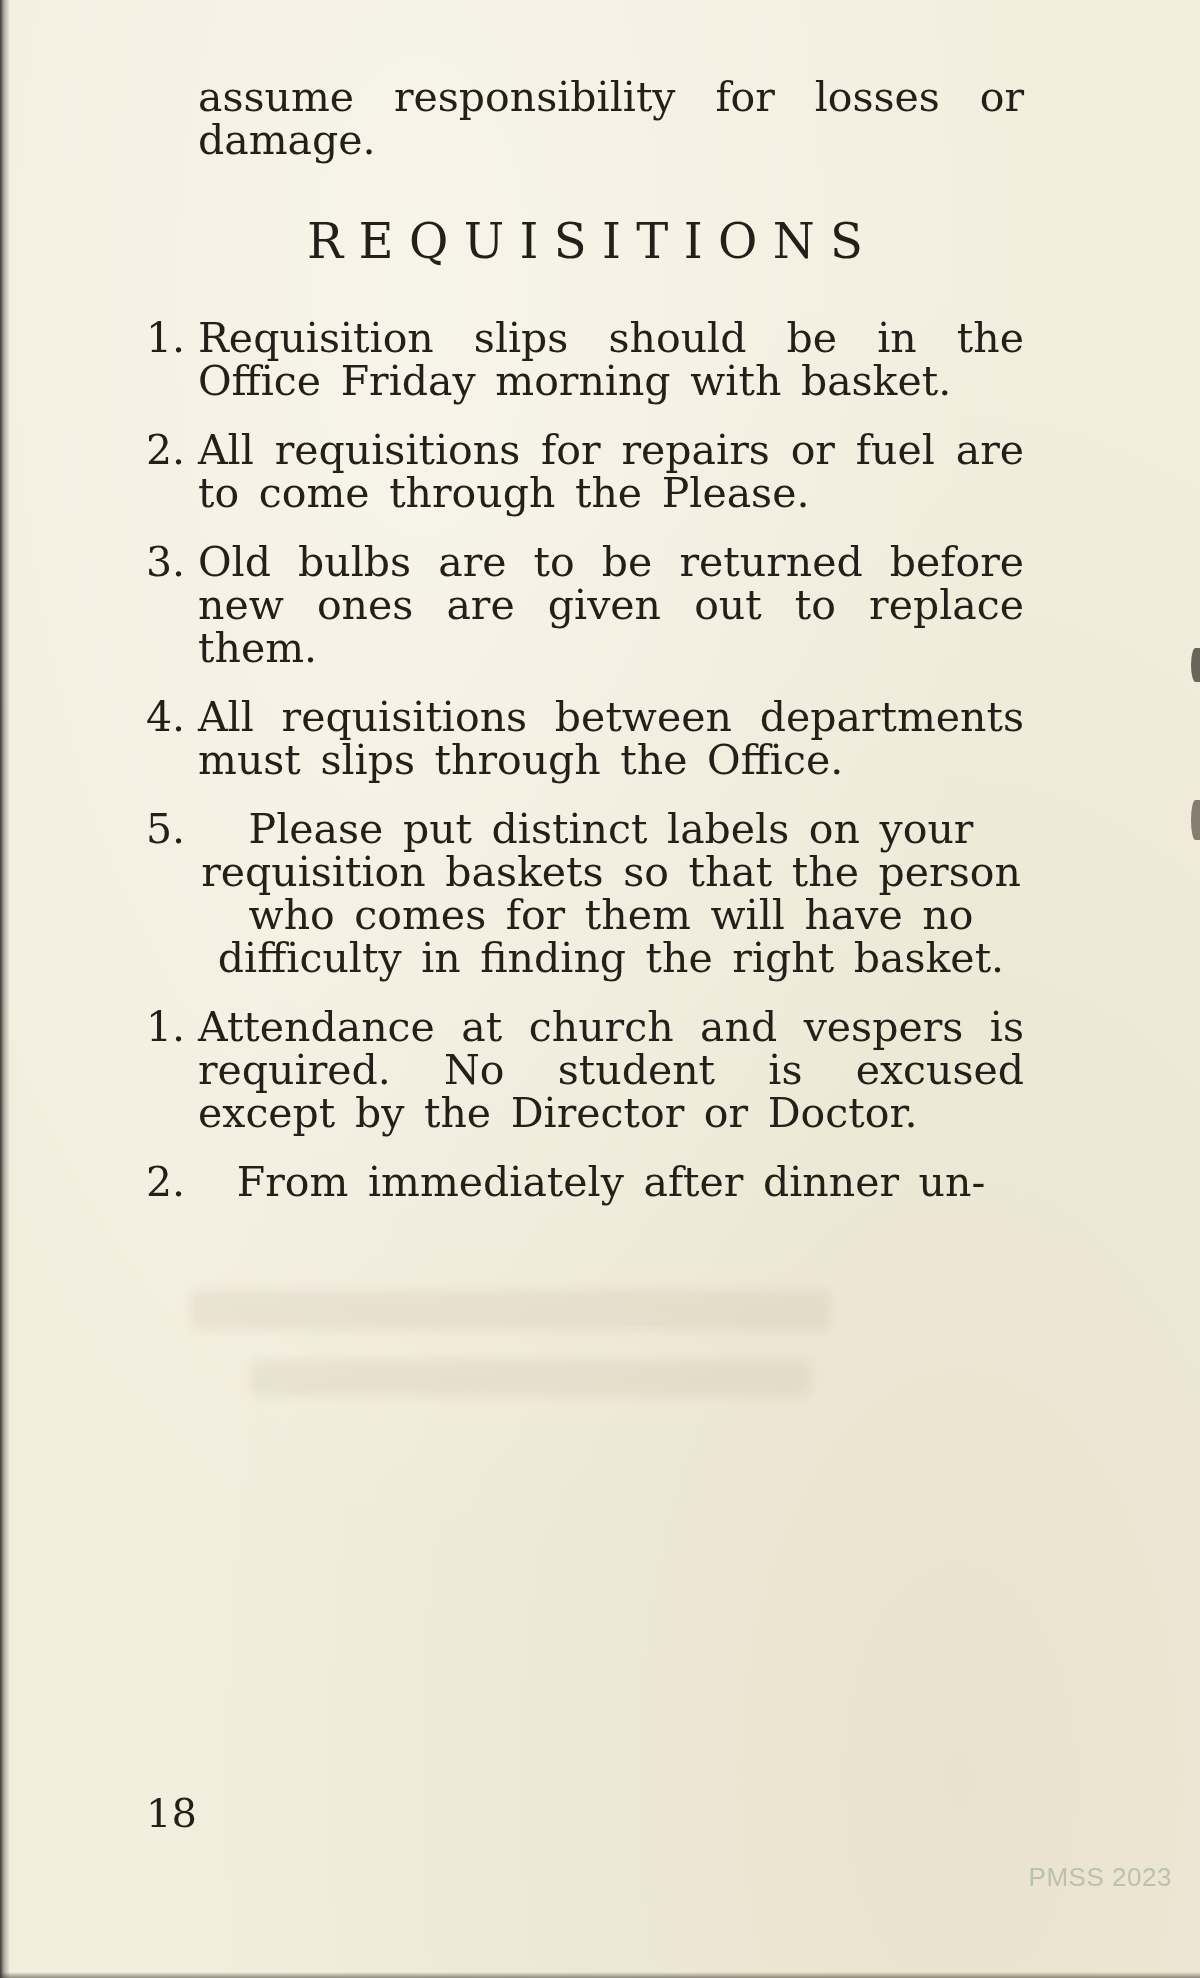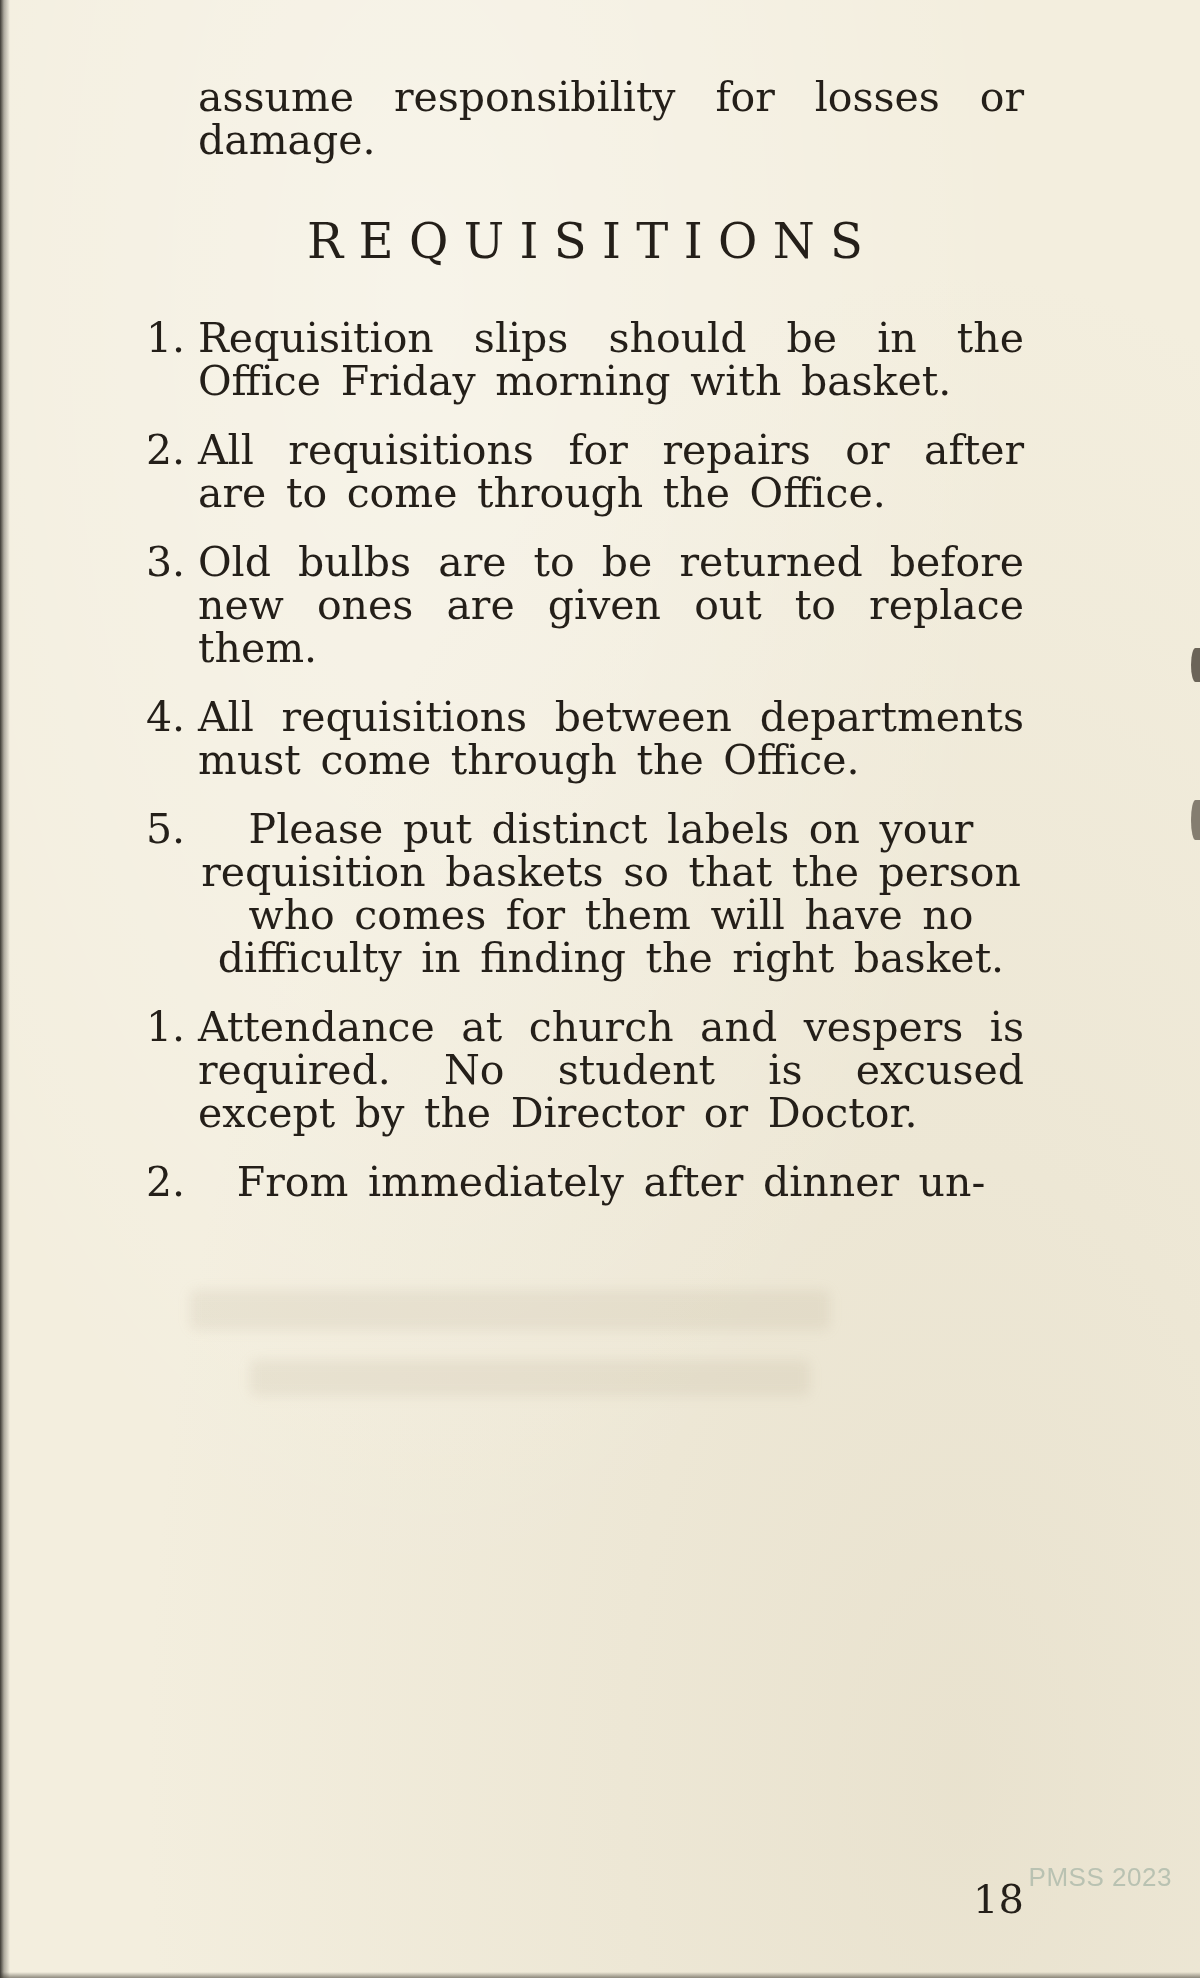--- a/index.html
+++ b/index.html
@@ -95,22 +95,22 @@
   .item .text {
     flex: 1 1 auto;
     text-align: justify;
   }
   .item:last-child .text { text-align: center; }
 
   .page-number {
     position: absolute;
     left: 146px;
     width: 878px;
-    top: 1876px;
-    text-align: right;
+    top: 1790px;
+    text-align: left;
     font-size: 40px;
   }
 
   .watermark {
     position: absolute;
     right: 28px;
     top: 1862px;
     font-family: "Liberation Sans", sans-serif;
     font-size: 26px;
     color: #b9c2b2;
@@ -133,29 +133,29 @@
 
   <h2 class="section-heading">REQUISITIONS</h2>
 
   <div class="list">
     <div class="item">
       <span class="num">1.</span>
       <span class="text">Requisition slips should be in the Office Friday morning with basket.</span>
     </div>
     <div class="item">
       <span class="num">2.</span>
-      <span class="text">All requisitions for repairs or after are to come through the Office.</span>
+      <span class="text">All requisitions for repairs or fuel are to come through the Please.</span>
     </div>
     <div class="item">
       <span class="num">3.</span>
       <span class="text">Old bulbs are to be returned before new ones are given out to replace them.</span>
     </div>
     <div class="item">
       <span class="num">4.</span>
-      <span class="text">All requisitions between departments must come through the Office.</span>
+      <span class="text">All requisitions between departments must slips through the Office.</span>
     </div>
     <div class="item">
       <span class="num">5.</span>
       <span class="text">Please put distinct labels on your requisition baskets so that the person who comes for them will have no difficulty in finding the right basket.</span>
     </div>
   </div>
 
 
   <div class="list">
     <div class="item">

